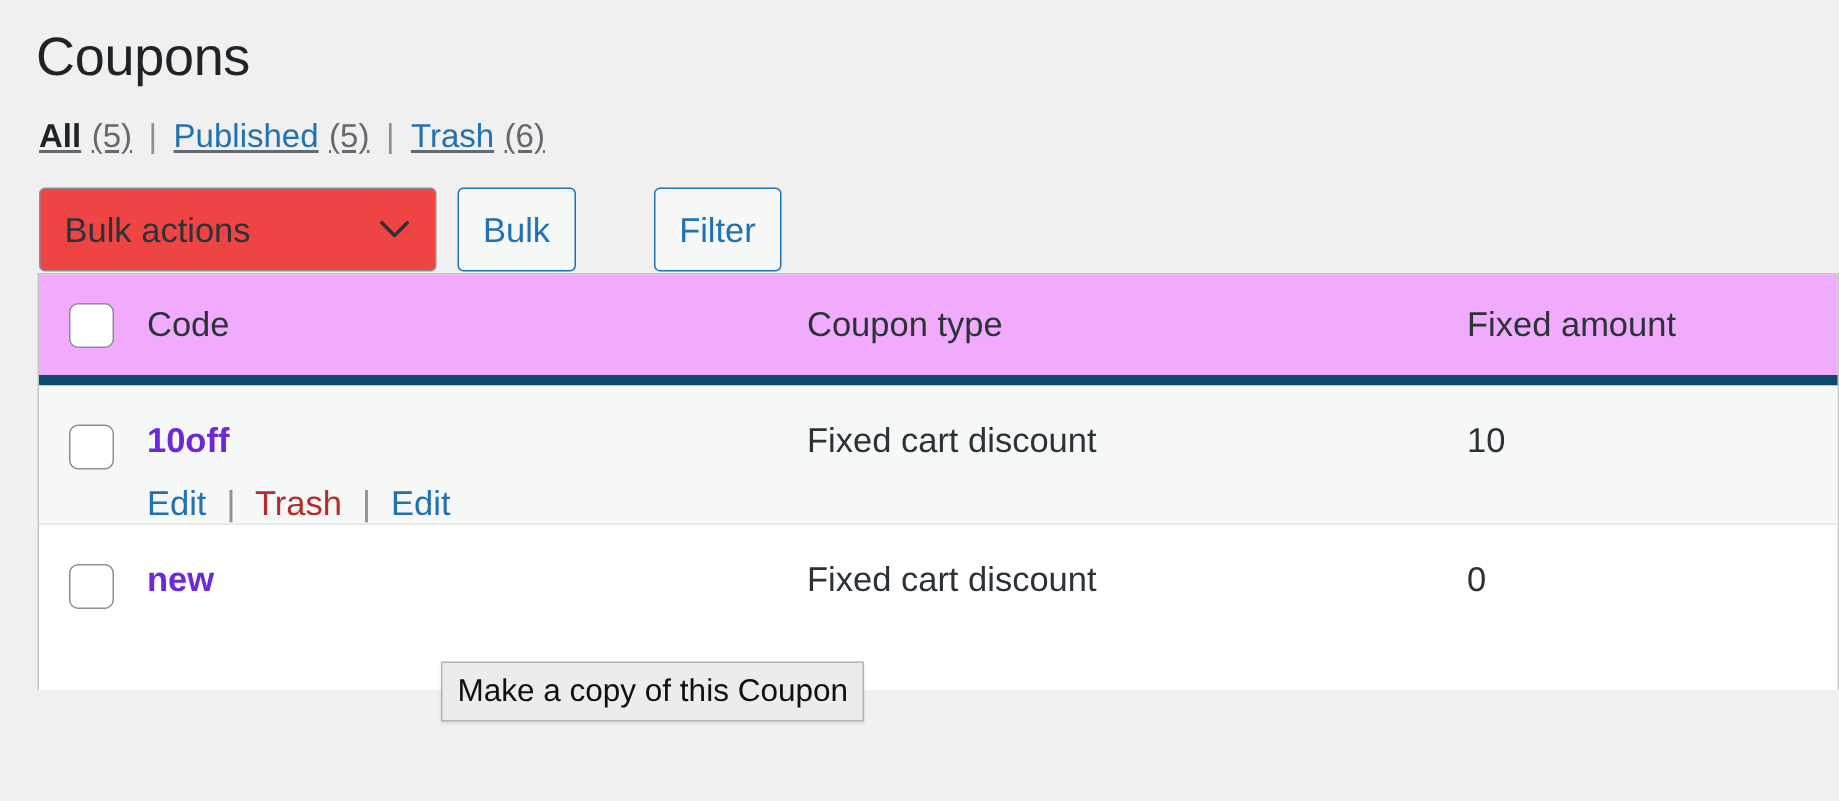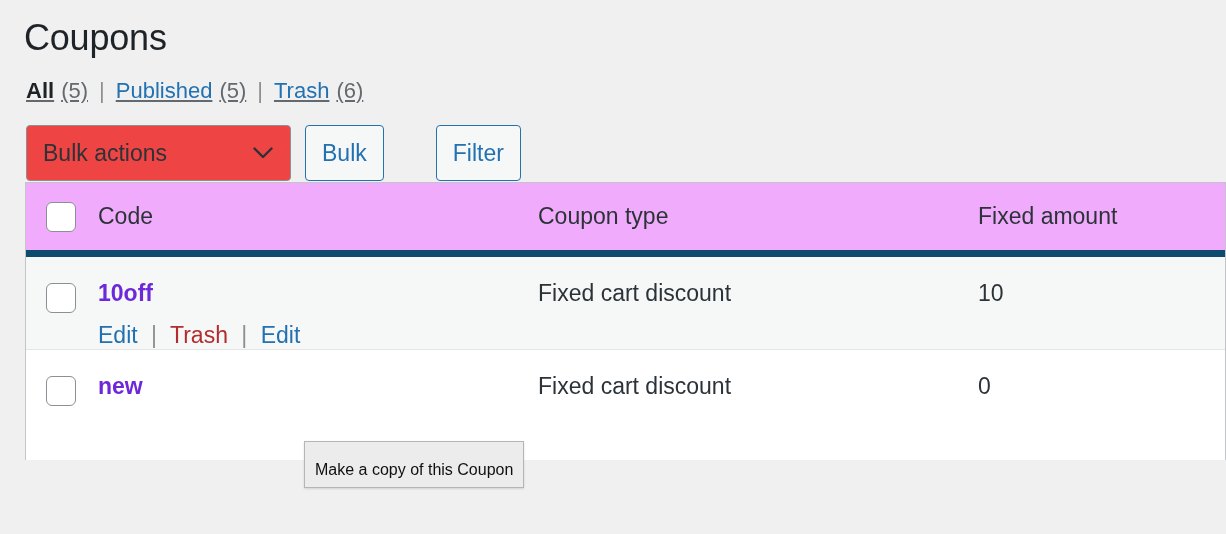--- a/index.html
+++ b/index.html
@@ -219,29 +219,29 @@
 
   .cell-text {
     font-size: 23px;
     color: #2c3338;
     line-height: 1.2;
   }
 
   
   .tooltip {
     position: absolute;
-    left: 304px;
+    left: 294px;
     top: 441px;
     background: #ececec;
     border: 1px solid #b5b5b5;
     color: #101010;
-    font-size: 16px;
+    font-size: 21px;
     font-family: "Liberation Sans", sans-serif;
     line-height: 1;
-    padding: 20px 10px 9px 10px;
+    padding: 8px 10px 9px 10px;
     white-space: nowrap;
     z-index: 50;
     box-shadow: 0 1px 2px rgba(0,0,0,0.12);
   }
 </style>
 </head>
 <body>
 
 <div class="page-header">
   <h1 class="page-title">Coupons</h1>

